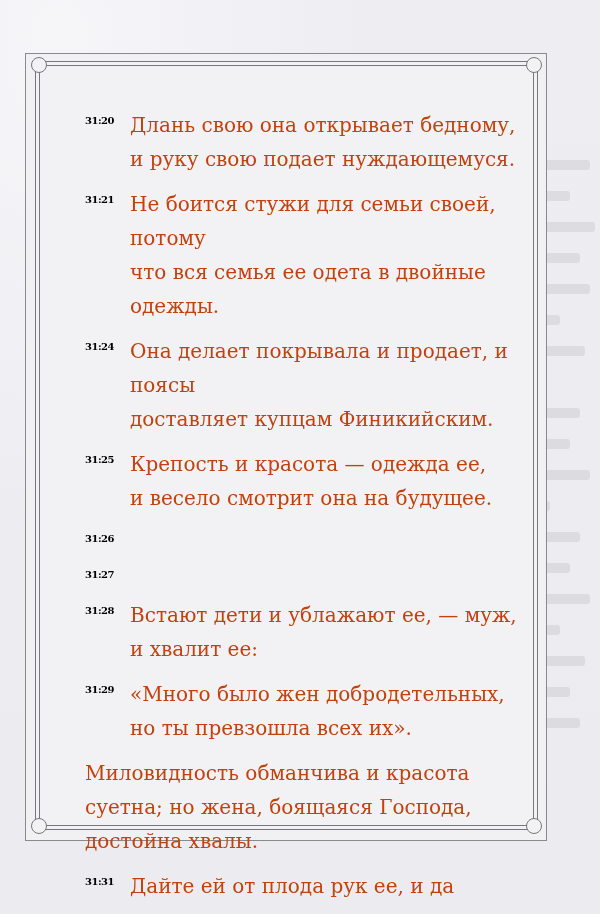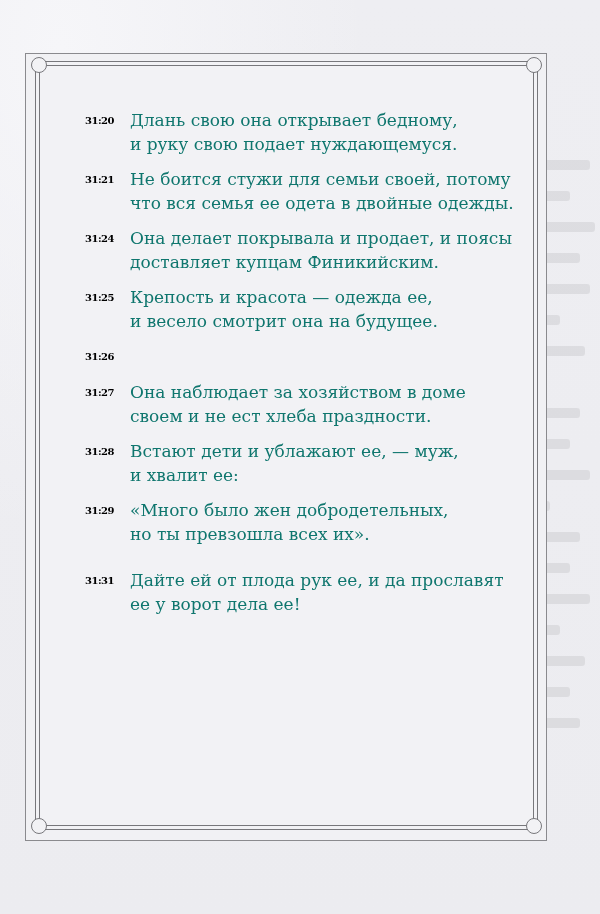--- a/index.html
+++ b/index.html
@@ -49,21 +49,21 @@
     .verse {
       display: flex; margin-bottom: 11px;
     }
     .verse-num {
       width: 45px; flex: 0 0 45px;
       font-weight: bold; font-size: 10px; color: #000000;
       line-height: 24px; padding-top: 1px;
       letter-spacing: -0.5px;
     }
     .verse-text {
-      font-size: 17px; line-height: 24px; color: #0f766e;
+      font-size: 20px; line-height: 34px; color: #c2410c;
       white-space: pre-line;
     }
   </style>
 </head>
 <body>
 
 <div class="page-bg"></div>
 
 <div class="bleed">
   <div style="width:170px"></div>
@@ -116,33 +116,34 @@
   <div class="verse">
     <span class="verse-num">31:25</span>
     <span class="verse-text">Крепость и красота — одежда ее,
 и весело смотрит она на будущее.</span>
   </div>
   <div class="verse">
     <span class="verse-num">31:26</span>
   </div>
   <div class="verse">
     <span class="verse-num">31:27</span>
-    <span class="verse-text">Она наблюдает за хозяйством в доме
-своем и не ест хлеба праздности.</span>
   </div>
   <div class="verse">
     <span class="verse-num">31:28</span>
     <span class="verse-text">Встают дети и ублажают ее, — муж,
 и хвалит ее:</span>
   </div>
   <div class="verse">
     <span class="verse-num">31:29</span>
     <span class="verse-text">«Много было жен добродетельных,
 но ты превзошла всех их».</span>
   </div>
   <div class="verse">
+    <span class="verse-text">Миловидность обманчива и красота
+суетна; но жена, боящаяся Господа,
+достойна хвалы.</span>
   </div>
   <div class="verse">
     <span class="verse-num">31:31</span>
     <span class="verse-text">Дайте ей от плода рук ее, и да прославят
 ее у ворот дела ее!</span>
   </div>
 </div>
 
 </body></html>

